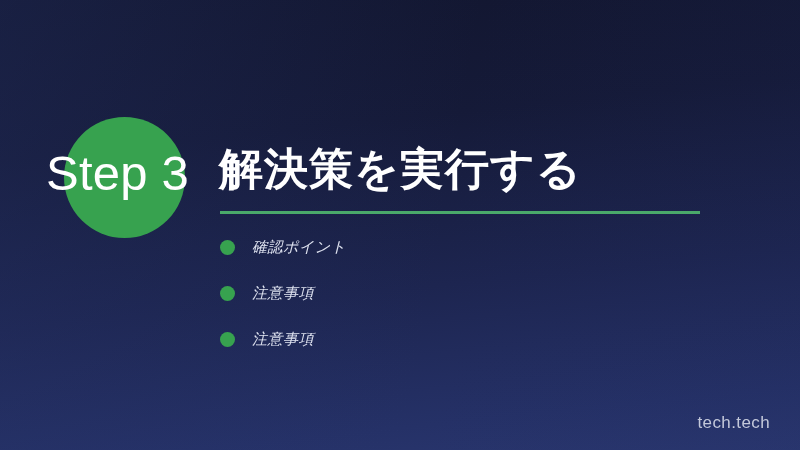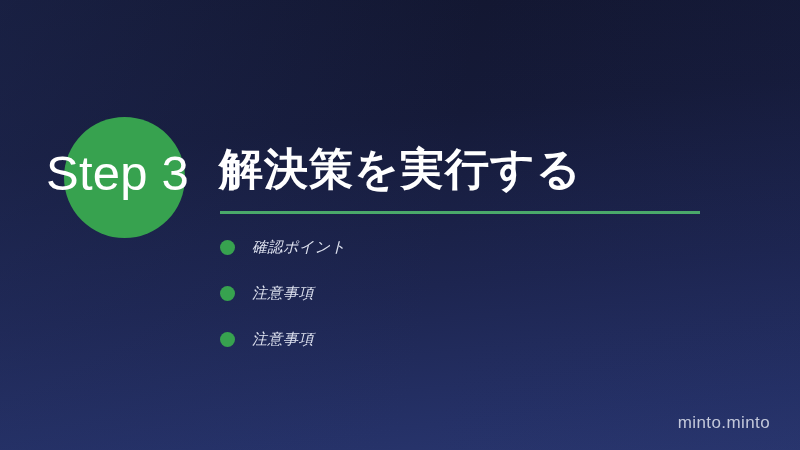--- a/index.html
+++ b/index.html
@@ -139,15 +139,15 @@
     <li class="bullet-item">
       <span class="bullet-dot"></span>
       <span class="bullet-text">注意事項</span>
     </li>
     <li class="bullet-item">
       <span class="bullet-dot"></span>
       <span class="bullet-text">注意事項</span>
     </li>
   </ul>
 
-  <div id="footer-brand">minto.minto</div>
+  <div id="footer-brand">tech.tech</div>
 
 </div>
 
 </body></html>

